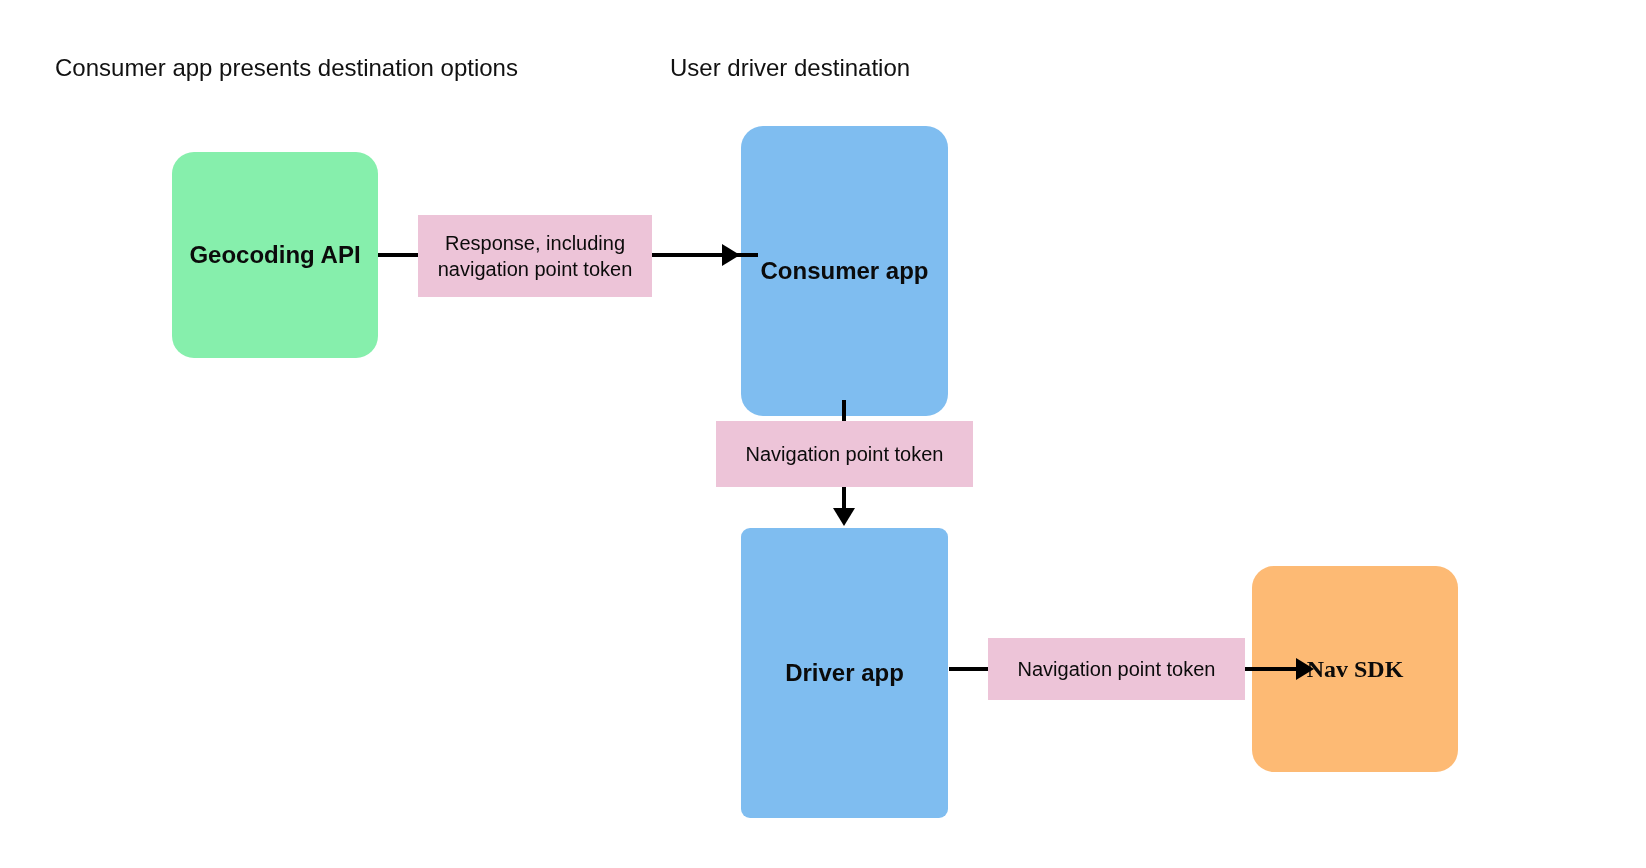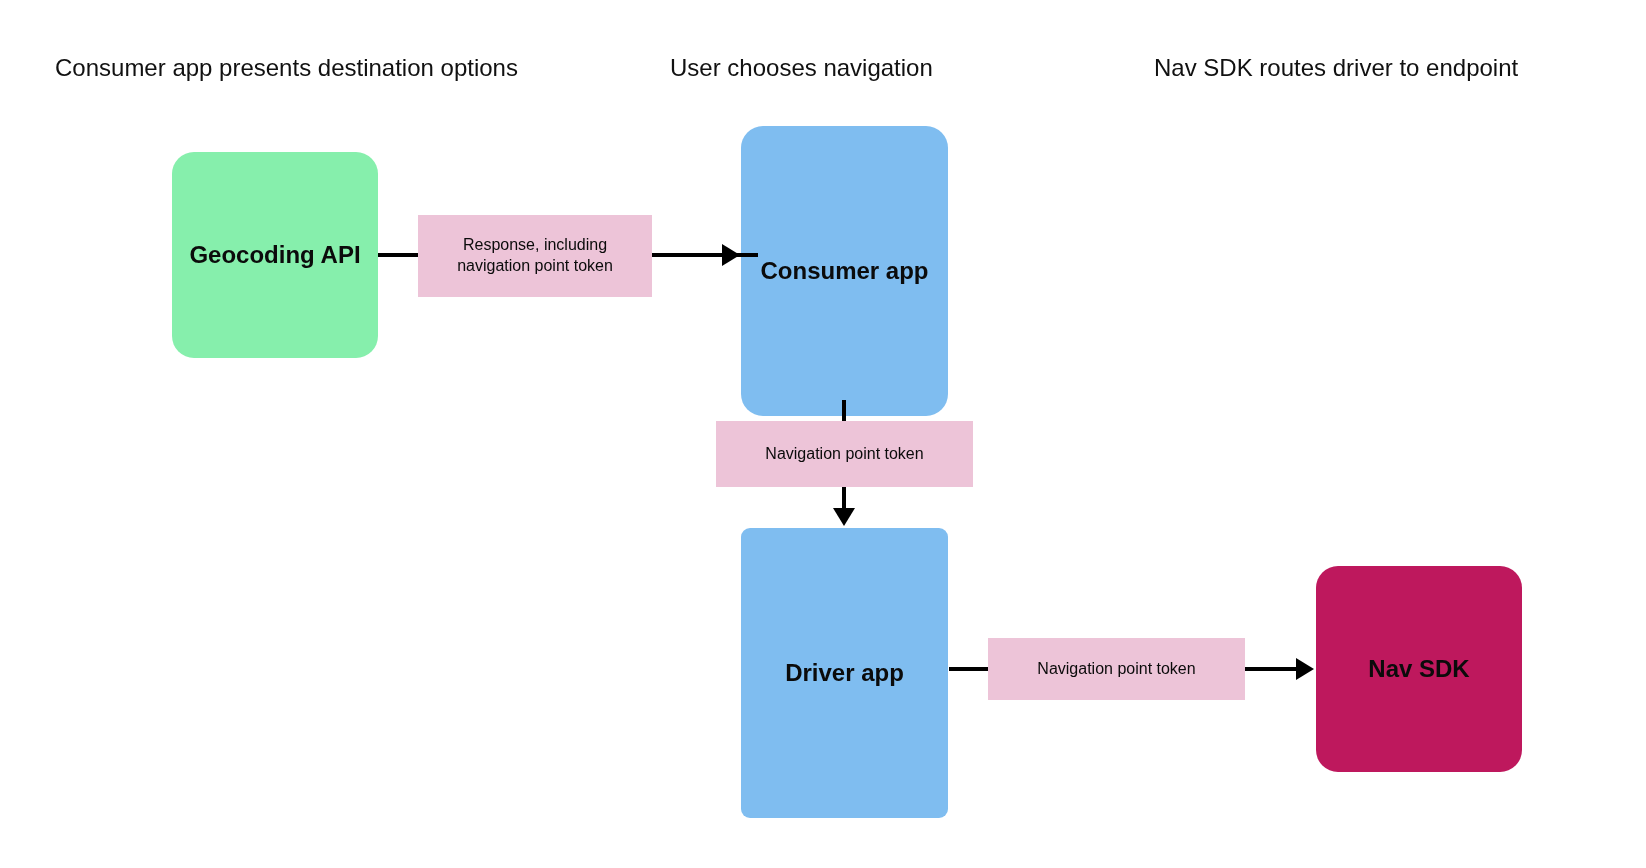--- a/index.html
+++ b/index.html
@@ -50,21 +50,21 @@
   
   .chip {
     position: absolute;
     display: flex;
     align-items: center;
     justify-content: center;
     box-sizing: border-box;
     padding: 4px 10px;
   }
   .chip-label {
-    font-size: 16px;
+    font-size: 20px;
     font-weight: 400;
     color: #0b0b0b;
     text-align: center;
     line-height: 1.3;
   }
 
   
   .edge-h {
     position: absolute;
     height: 4px;
@@ -92,37 +92,36 @@
     border-top: 18px solid #000000;
   }
 </style>
 </head>
 <body>
 
 <div id="canvas">
 
   <div class="col-header" style="left:55px; top:56px;">Consumer app presents destination options</div>
 
-  <div class="col-header" style="left:670px; top:56px;">User chooses navigation</div>
+  <div class="col-header" style="left:670px; top:56px;">User driver destination</div>
 
-  <div class="col-header" style="left:1154px; top:56px;">Nav SDK routes driver to endpoint</div>
 
   <div class="node" style="left:172px; top:152px; width:206px; height:206px; background:#86efac;">
     <span class="node-label">Geocoding API</span>
   </div>
 
   <div class="node" style="left:741px; top:110px; width:207px; height:290px; background:#7fbdf0;margin-top:16px;">
     <span class="node-label">Consumer app</span>
   </div>
 
   <div class="node" style="left:741px; top:528px; width:207px; height:290px; background:#7fbdf0;border-radius:9px;">
     <span class="node-label">Driver app</span>
   </div>
 
-  <div class="node" style="left:1316px; top:566px; width:206px; height:206px; background:#be185d;">
+  <div class="node" style="left:1252px; top:566px; width:206px; height:206px; background:#fdba74;font-family:Liberation Serif, serif;">
     <span class="node-label">Nav SDK</span>
   </div>
 
   <div class="edge-h" style="left:378px; top:253px; width:380px;"></div>
   <div class="arrow-right" style="left:722px; top:244px;"></div>
 
   <div class="chip" style="left:418px; top:215px; width:234px; height:82px; background:#edc4d8;">
     <span class="chip-label">Response, including navigation point token</span>
   </div>
 

